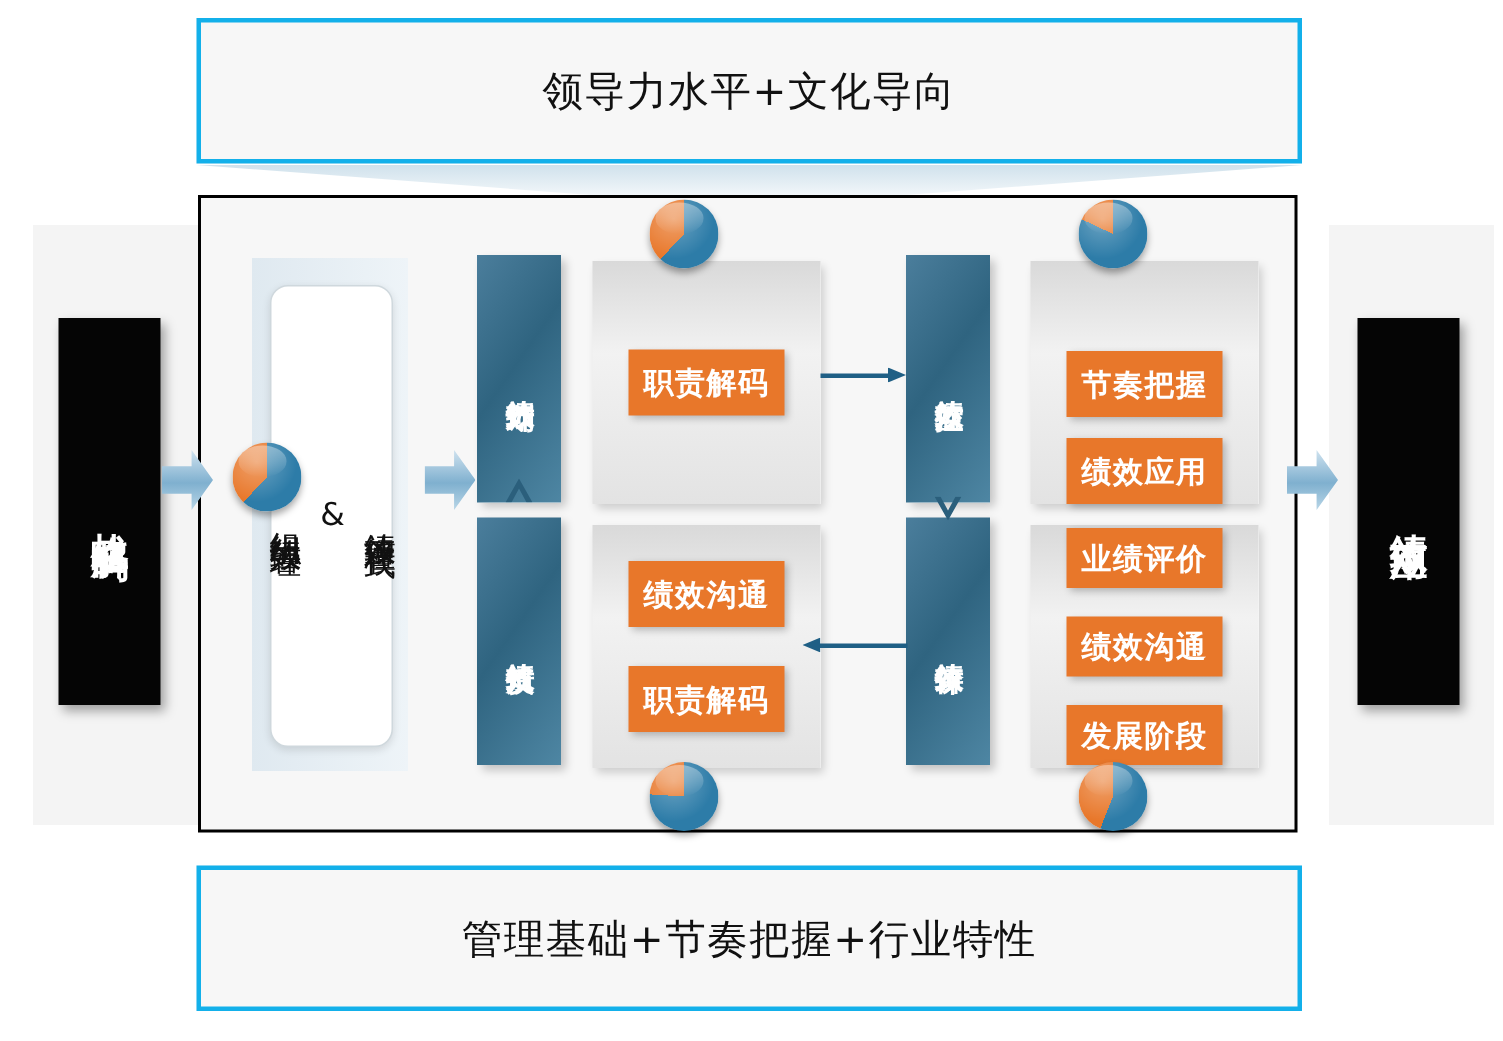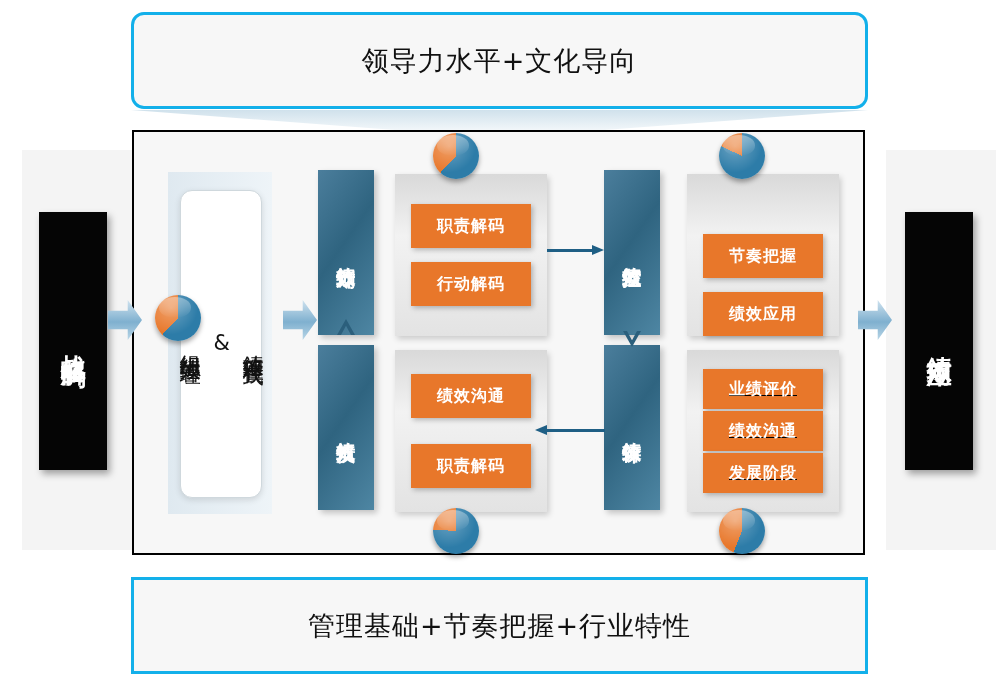--- a/index.html
+++ b/index.html
@@ -17,21 +17,21 @@
     position:absolute;
     background:#f7f7f7;
     border:3px solid #13b0ea;
     display:flex;align-items:center;justify-content:center;
     box-sizing:border-box;
   }
   .banner-text{
     font-size:27px;color:#111;letter-spacing:1px;
     font-family:"DejaVu Sans","Liberation Sans",sans-serif;
   }
-  #banner-top{left:131px;top:12px;width:737px;height:97px;border-radius:13px;}
+  #banner-top{left:131px;top:12px;width:737px;height:97px;}
   #banner-bottom{left:131px;top:577px;width:737px;height:97px;}
 
   
   .reflect{
     position:absolute;left:131px;top:110px;width:737px;height:28px;
     background:linear-gradient(to bottom,rgba(120,170,200,.35),rgba(255,255,255,0));
     clip-path:polygon(0 0,100% 0,50% 100%);
     pointer-events:none;
   }
 
@@ -117,26 +117,26 @@
   
   .sub-panel{
     position:absolute;
     background:linear-gradient(to bottom,#d9d9d9,#f2f2f2 38%,#e3e3e3);
     box-shadow:2px 3px 6px rgba(0,0,0,.18);
     display:flex;flex-direction:column;align-items:center;justify-content:center;
   }
   #panel-plan{left:395px;top:174px;width:152px;height:162px;gap:14px;}
   #panel-feedback{left:395px;top:350px;width:152px;height:162px;gap:26px;}
   #panel-monitor{left:687px;top:174px;width:152px;height:162px;gap:14px;justify-content:flex-end;}
-  #panel-evaluate{left:687px;top:350px;width:152px;height:162px;gap:2px;text-decoration:underline;}
+  #panel-evaluate{left:687px;top:350px;width:152px;height:162px;gap:19px;}
 
   .tag{
-    width:120px;height:44px;background:#e8772a;
-    display:flex;align-items:center;justify-content:center;
-    color:#fff;font-size:16px;letter-spacing:1px;font-weight:700;
+    width:104px;height:44px;background:#e8772a;
+    display:flex;align-items:center;justify-content:center;
+    color:#fff;font-size:20px;letter-spacing:1px;font-weight:700;
     box-shadow:2px 2px 5px rgba(0,0,0,.25);
   }
   #panel-evaluate .tag{height:40px;}
 
   
   .h-arrow{position:absolute;height:10px;}
   .h-arrow .shaft{position:absolute;top:4px;height:3px;background:#1f5f85;}
   .h-arrow .head{position:absolute;top:0;width:12px;height:10px;background:#1f5f85;}
   #arrow-right{left:547px;top:245px;width:57px;}
   #arrow-right .shaft{left:0;width:48px;}
@@ -209,21 +209,20 @@
   </div>
   <div class="stage-box" id="stage-evaluate">
     <span class="label">绩效评价</span>
   </div>
 
   <div class="vert-arrow" id="arrow-up"></div>
   <div class="vert-arrow" id="arrow-down"></div>
 
   <div class="sub-panel" id="panel-plan">
     <div class="tag">职责解码</div>
-    <div class="tag">行动解码</div>
   </div>
   <div class="sub-panel" id="panel-feedback">
     <div class="tag">绩效沟通</div>
     <div class="tag">职责解码</div>
   </div>
   <div class="sub-panel" id="panel-monitor">
     <div class="tag">节奏把握</div>
     <div class="tag">绩效应用</div>
   </div>
   <div class="sub-panel" id="panel-evaluate">

